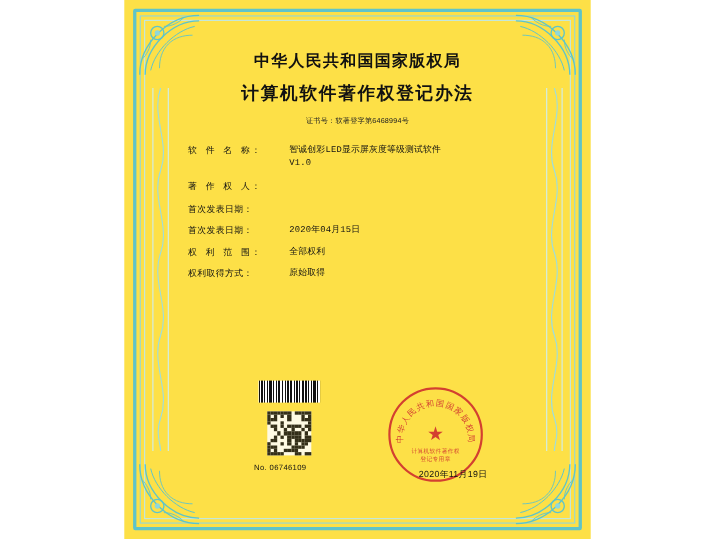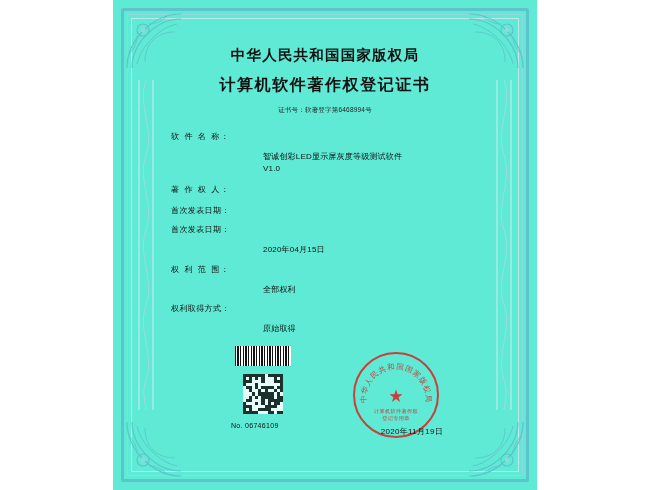--- a/index.html
+++ b/index.html
@@ -14,21 +14,21 @@
     overflow: hidden;
   }
 
   
   #certificate-page {
     position: absolute;
     left: 113px;
     top: 0px;
     width: 424px;
     height: 490px;
-    background: #5eead4;
+    background: #fde047;
   }
 
   
   .border-frame {
     position: absolute;
     left: 8px;
     top: 8px;
     right: 8px;
     bottom: 8px;
     border: 3px solid #5fc4c9;
@@ -112,35 +112,35 @@
   .fields {
     margin-top: 16px;
     padding-left: 14px;
   }
   .field-row {
     display: flex;
     align-items: flex-start;
     margin-bottom: 8px;
     font-size: 8px;
     color: #111111;
+    font-family: Liberation Mono, monospace;
   }
   .field-label {
     width: 92px;
     flex: 0 0 92px;
     letter-spacing: 1.6px;
     white-space: nowrap;
   }
   .field-label.wide {
     letter-spacing: 0.4px;
   }
   .field-value {
     flex: 1;
     letter-spacing: 0.2px;
     line-height: 1.45;
-    margin-top: 20px;
   }
 
   
   .statement {
     margin-top: 18px;
     padding: 0 14px 0 14px;
     font-size: 8px;
     line-height: 1.85;
     color: #111111;
     text-align: justify;
@@ -335,21 +335,21 @@
         <path d="M13 0 C4 25 22 50 13 75 C4 100 22 125 13 150 C4 175 22 200 13 225 C4 250 22 275 13 300 C8 315 13 322 13 330"></path>
         <path d="M6 0 L6 330" stroke="#cfeef0"></path>
         <path d="M20 0 L20 330" stroke="#cfeef0"></path>
       </g>
     </svg>
   </div>
 
   <div class="inner-content">
 
     <div class="title-main">中华人民共和国国家版权局</div>
-    <div class="title-sub">计算机软件著作权登记证书</div>
+    <div class="title-sub">计算机软件著作权登记办法</div>
     <div class="cert-number">证书号：软著登字第6468994号</div>
 
     <div class="fields">
 
       <div class="field-row">
         <div class="field-label">软 件 名 称：</div>
         <div class="field-value" style="white-space: pre-line;">智诚创彩LED显示屏灰度等级测试软件
 V1.0</div>
       </div>
 

